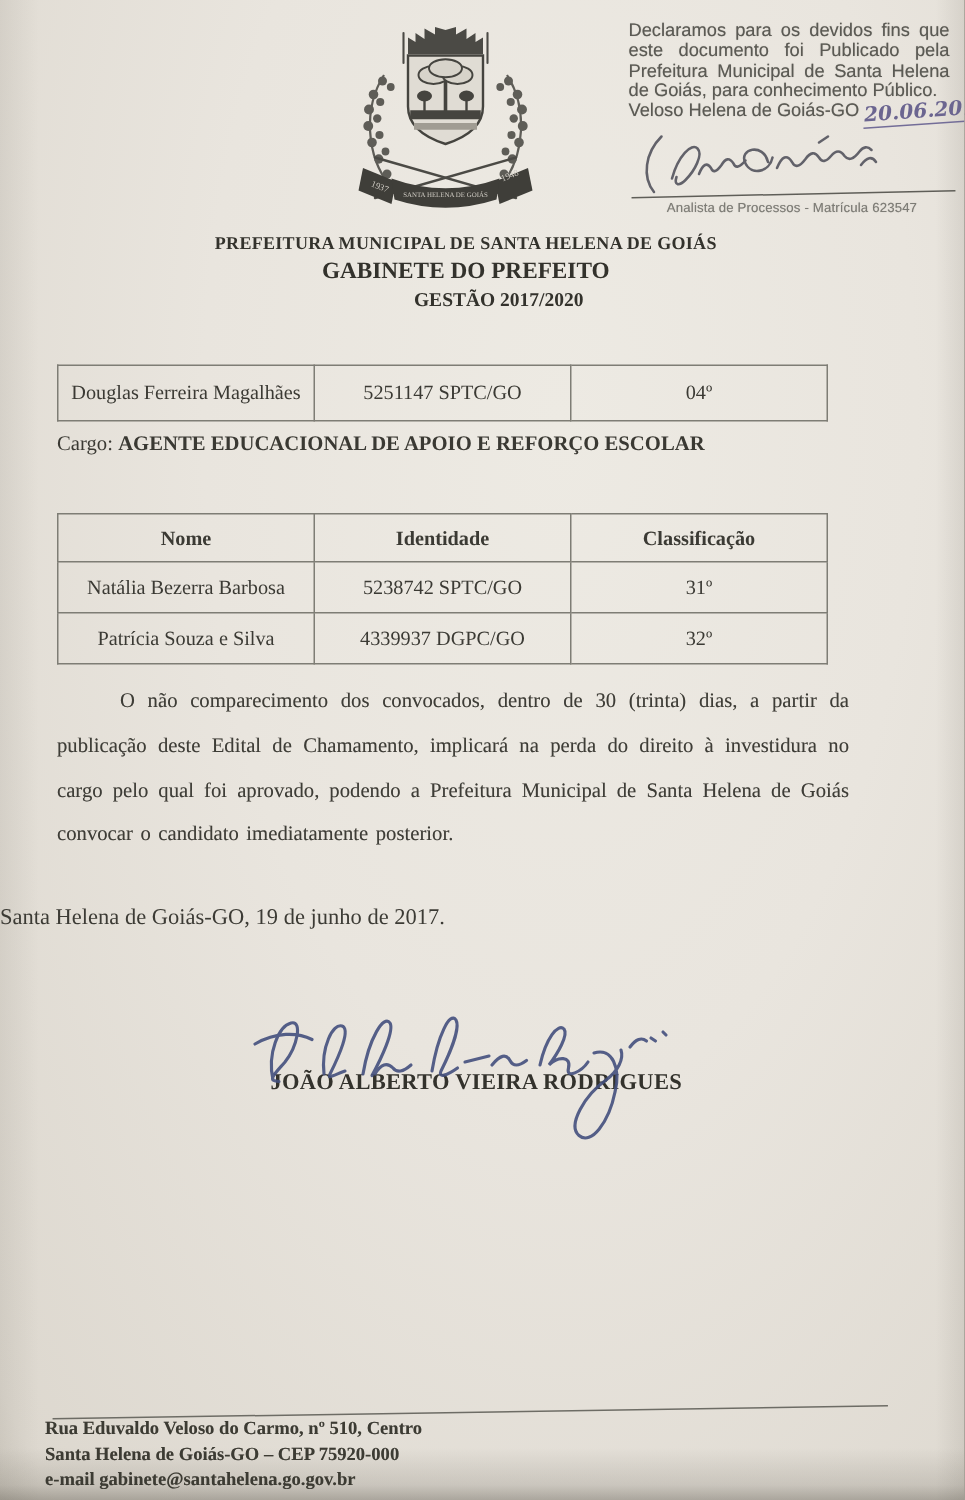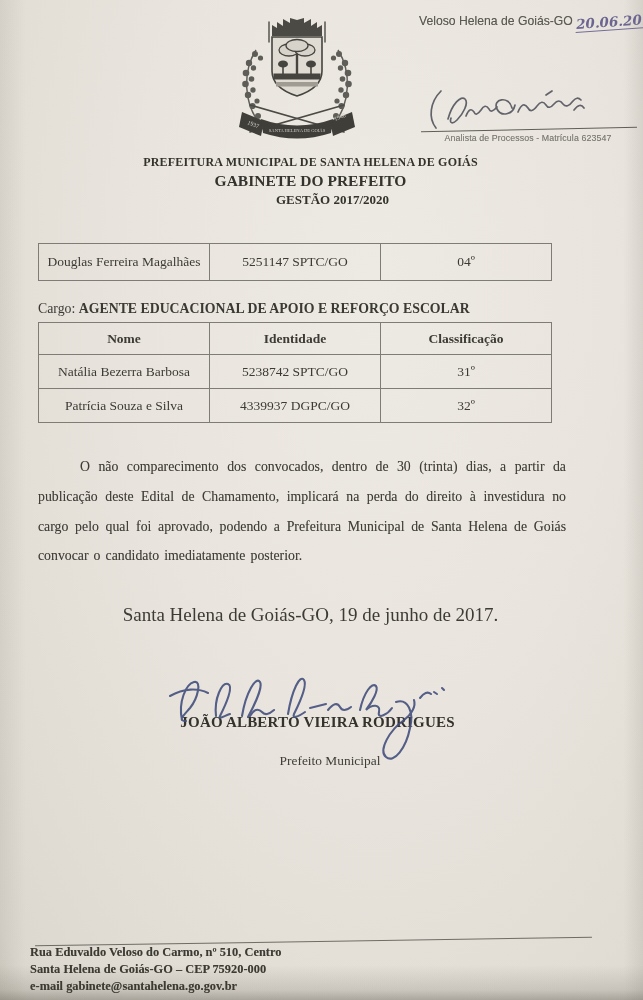--- a/index.html
+++ b/index.html
@@ -64,38 +64,38 @@
   }
   table.doc td, table.doc th{
     border:1px solid #7e7d75;
     text-align:center; vertical-align:middle;
     padding:0 4px;
     font-weight:normal;
   }
   table.doc th{font-weight:bold;}
   .tbl-top{left:38px; top:215px;margin-top:28px;}
   .tbl-top td{height:36px;}
-  .tbl-main{left:38px; top:322px;border-radius:26px;}
+  .tbl-main{left:38px; top:342px;border-radius:26px;}
   .tbl-main th{height:31px;}
   .tbl-main td{height:33px;}
 
   
-  .cargo{left:38px; top:288px; width:560px; font-size:13.8px; color:#3a3933; white-space:nowrap;margin-top:13px;}
+  .cargo{left:38px; top:288px; width:560px; font-size:13.8px; color:#3a3933; white-space:nowrap;}
   .cargo .cargo-value{font-weight:bold;}
 
   
   .body-par{
     left:38px; top:452px; width:528px;
     font-size:13.8px; line-height:29.8px;
     text-align:justify; text-indent:42px;
     word-spacing:1.6px; color:#3e3d37;
     text-shadow:0 0 .4px rgba(80,78,70,.4);
   }
 
-  .date-line{left:0; top:604px; width:621px; text-align:center; font-size:19px; color:#3c3b35;}
+  .date-line{left:0; top:604px; width:621px; font-size:15px; color:#3c3b35;}
 
   .sig-name{left:7px; top:714px; width:621px; text-align:center; font-weight:bold; font-size:15px; color:#33322c; letter-spacing:.2px;}
   .sig-role{left:40px; top:753px; width:580px; text-align:center; font-size:13.4px; color:#3e3d37;}
 
   .joao-sig{left:162px; top:660px; width:300px; height:112px; pointer-events:none; z-index:3;}
   .ana-sig{left:426px; top:84px; width:176px; height:46px; pointer-events:none; z-index:3;}
 
   
   .footer-rule{
     left:35px; top:941px; width:557px; height:0;
@@ -176,20 +176,21 @@
       <path d="M20,100 l22,9 -3,15 -22,-9 z" fill="#3f3e39"></path>
       <path d="M130,100 l-22,9 3,15 22,-9 z" fill="#3f3e39"></path>
       <path d="M39,107 q36,13 72,0 l-2,14 q-34,11 -68,0 z" fill="#3f3e39"></path>
       <text x="25" y="112" font-size="6" fill="#cfcbc3" transform="rotate(22 25 112)" font-family="Liberation Serif, serif">1937</text>
       <text x="75" y="119.5" font-size="4.6" fill="#cfcbc3" text-anchor="middle" font-family="Liberation Serif, serif">SANTA HELENA DE GOIÁS</text>
       <text x="113" y="109" font-size="6" fill="#cfcbc3" transform="rotate(-22 113 109)" font-family="Liberation Serif, serif">1948</text>
     </g>
   </svg>
 
   <div class="abs decl">
+    <span>Declaramos para os devidos fins que este documento foi Publicado pela Prefeitura Municipal de Santa Helena de Goiás, para conhecimento Público.</span>
     <span class="place-line">
       <span>Veloso Helena de Goiás-GO</span><span class="hw-date">20.06.2017</span>
     </span>
   </div>
 
   <svg class="abs ana-sig" viewBox="0 0 176 46" aria-hidden="true">
     <g stroke="#54545e" stroke-width="1.7" fill="none" stroke-linecap="round" opacity=".9">
       <path d="M10,44 C2,34 4,18 15,7"></path>
       <path d="M22,35 C26,20 35,11 39,15 C43,19 37,30 31,36 C27,40 23,40 25,34"></path>
       <path d="M40,32 q4,-10 8,-4 q2,5 7,-2 q4,-7 8,-1 q2,5 8,-2"></path>
@@ -263,21 +264,20 @@
       <path d="M166,50 q8,-10 12,-3 q3,6 11,0"></path>
       <path d="M198,50 C202,32 210,22 214,26 C217,30 210,42 204,50 C210,44 219,44 217,52 C215,60 226,54 230,48"></path>
       <path d="M234,42 C246,38 252,52 248,68 C244,88 232,104 224,97 C216,90 228,70 242,60 C250,54 254,46 252,40"></path>
       <path d="M258,38 q6,-8 11,-4"></path>
       <path d="M272,32 l3,2"></path>
       <path d="M280,28 l2,2"></path>
     </g>
   </svg>
 
   <div class="abs sig-name">JOÃO ALBERTO VIEIRA RODRIGUES</div>
-  <div class="abs sig-role">Prefeito Municipal</div>
 
   <div class="abs footer-rule"></div>
   <div class="abs footer">
     <div>Rua Eduvaldo Veloso do Carmo, nº 510, Centro</div>
     <div>Santa Helena de Goiás-GO – CEP 75920-000</div>
     <div>e-mail  gabinete@santahelena.go.gov.br</div>
   </div>
 
 </div>
 

